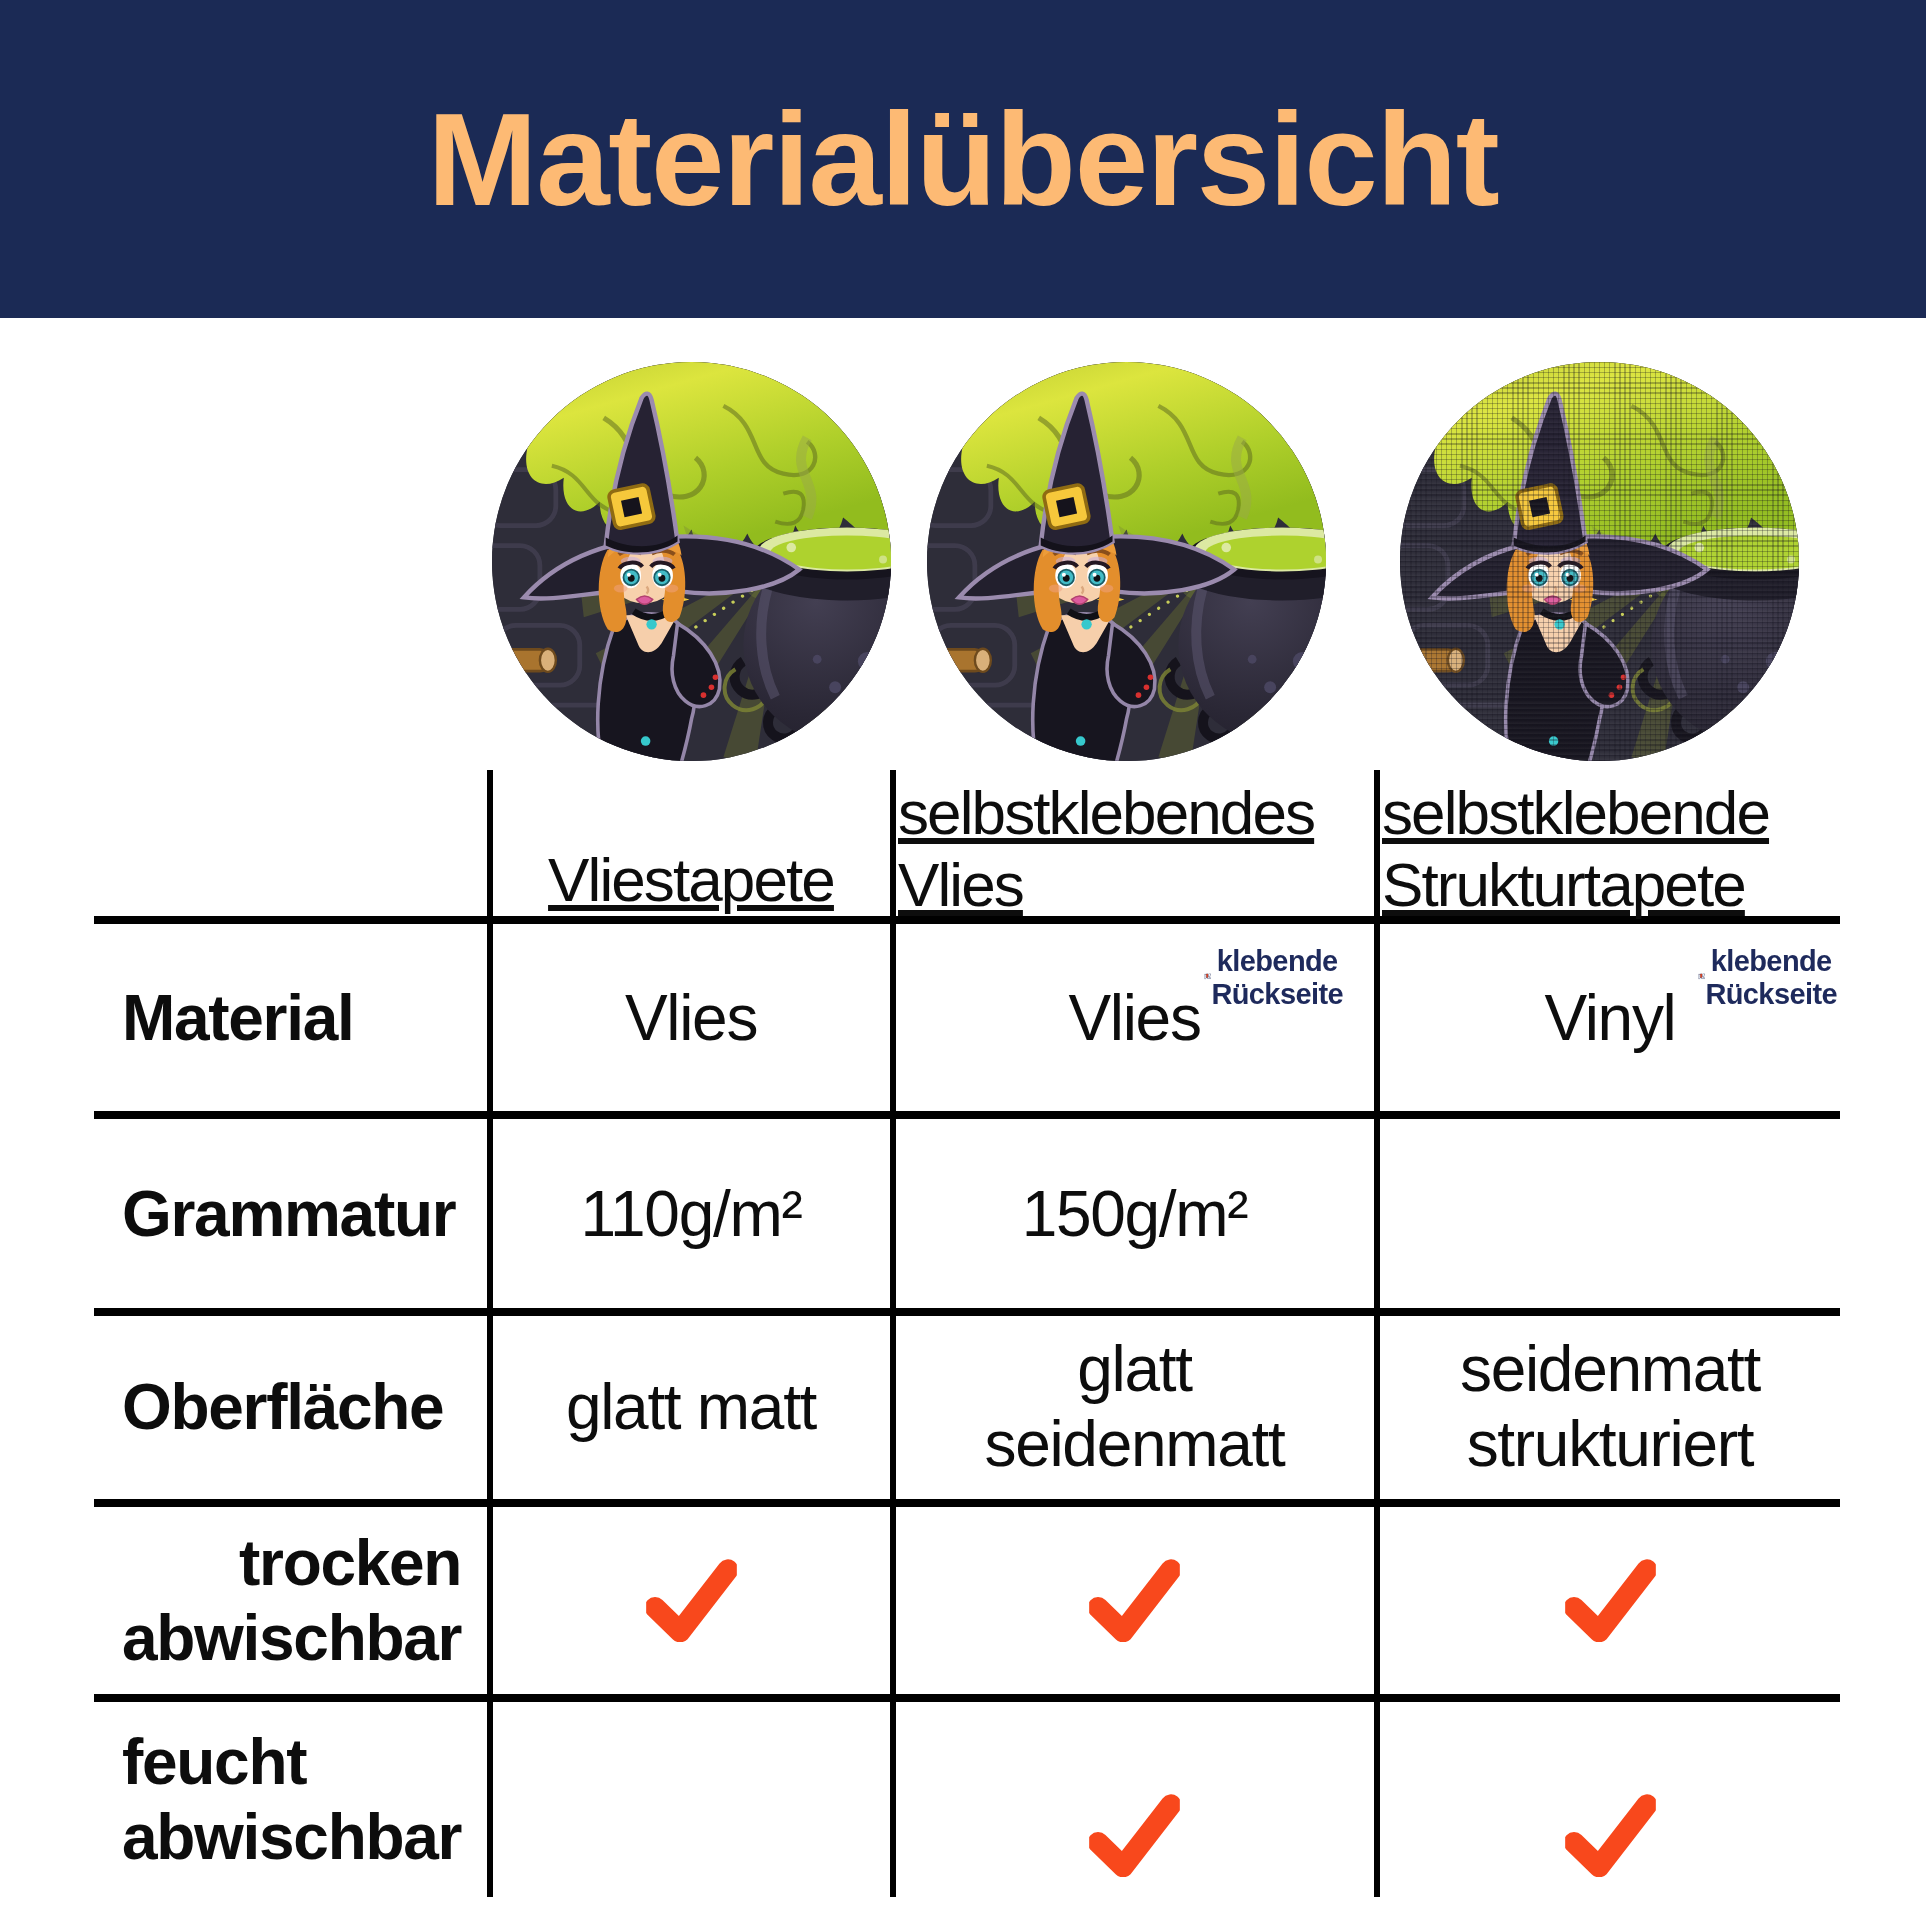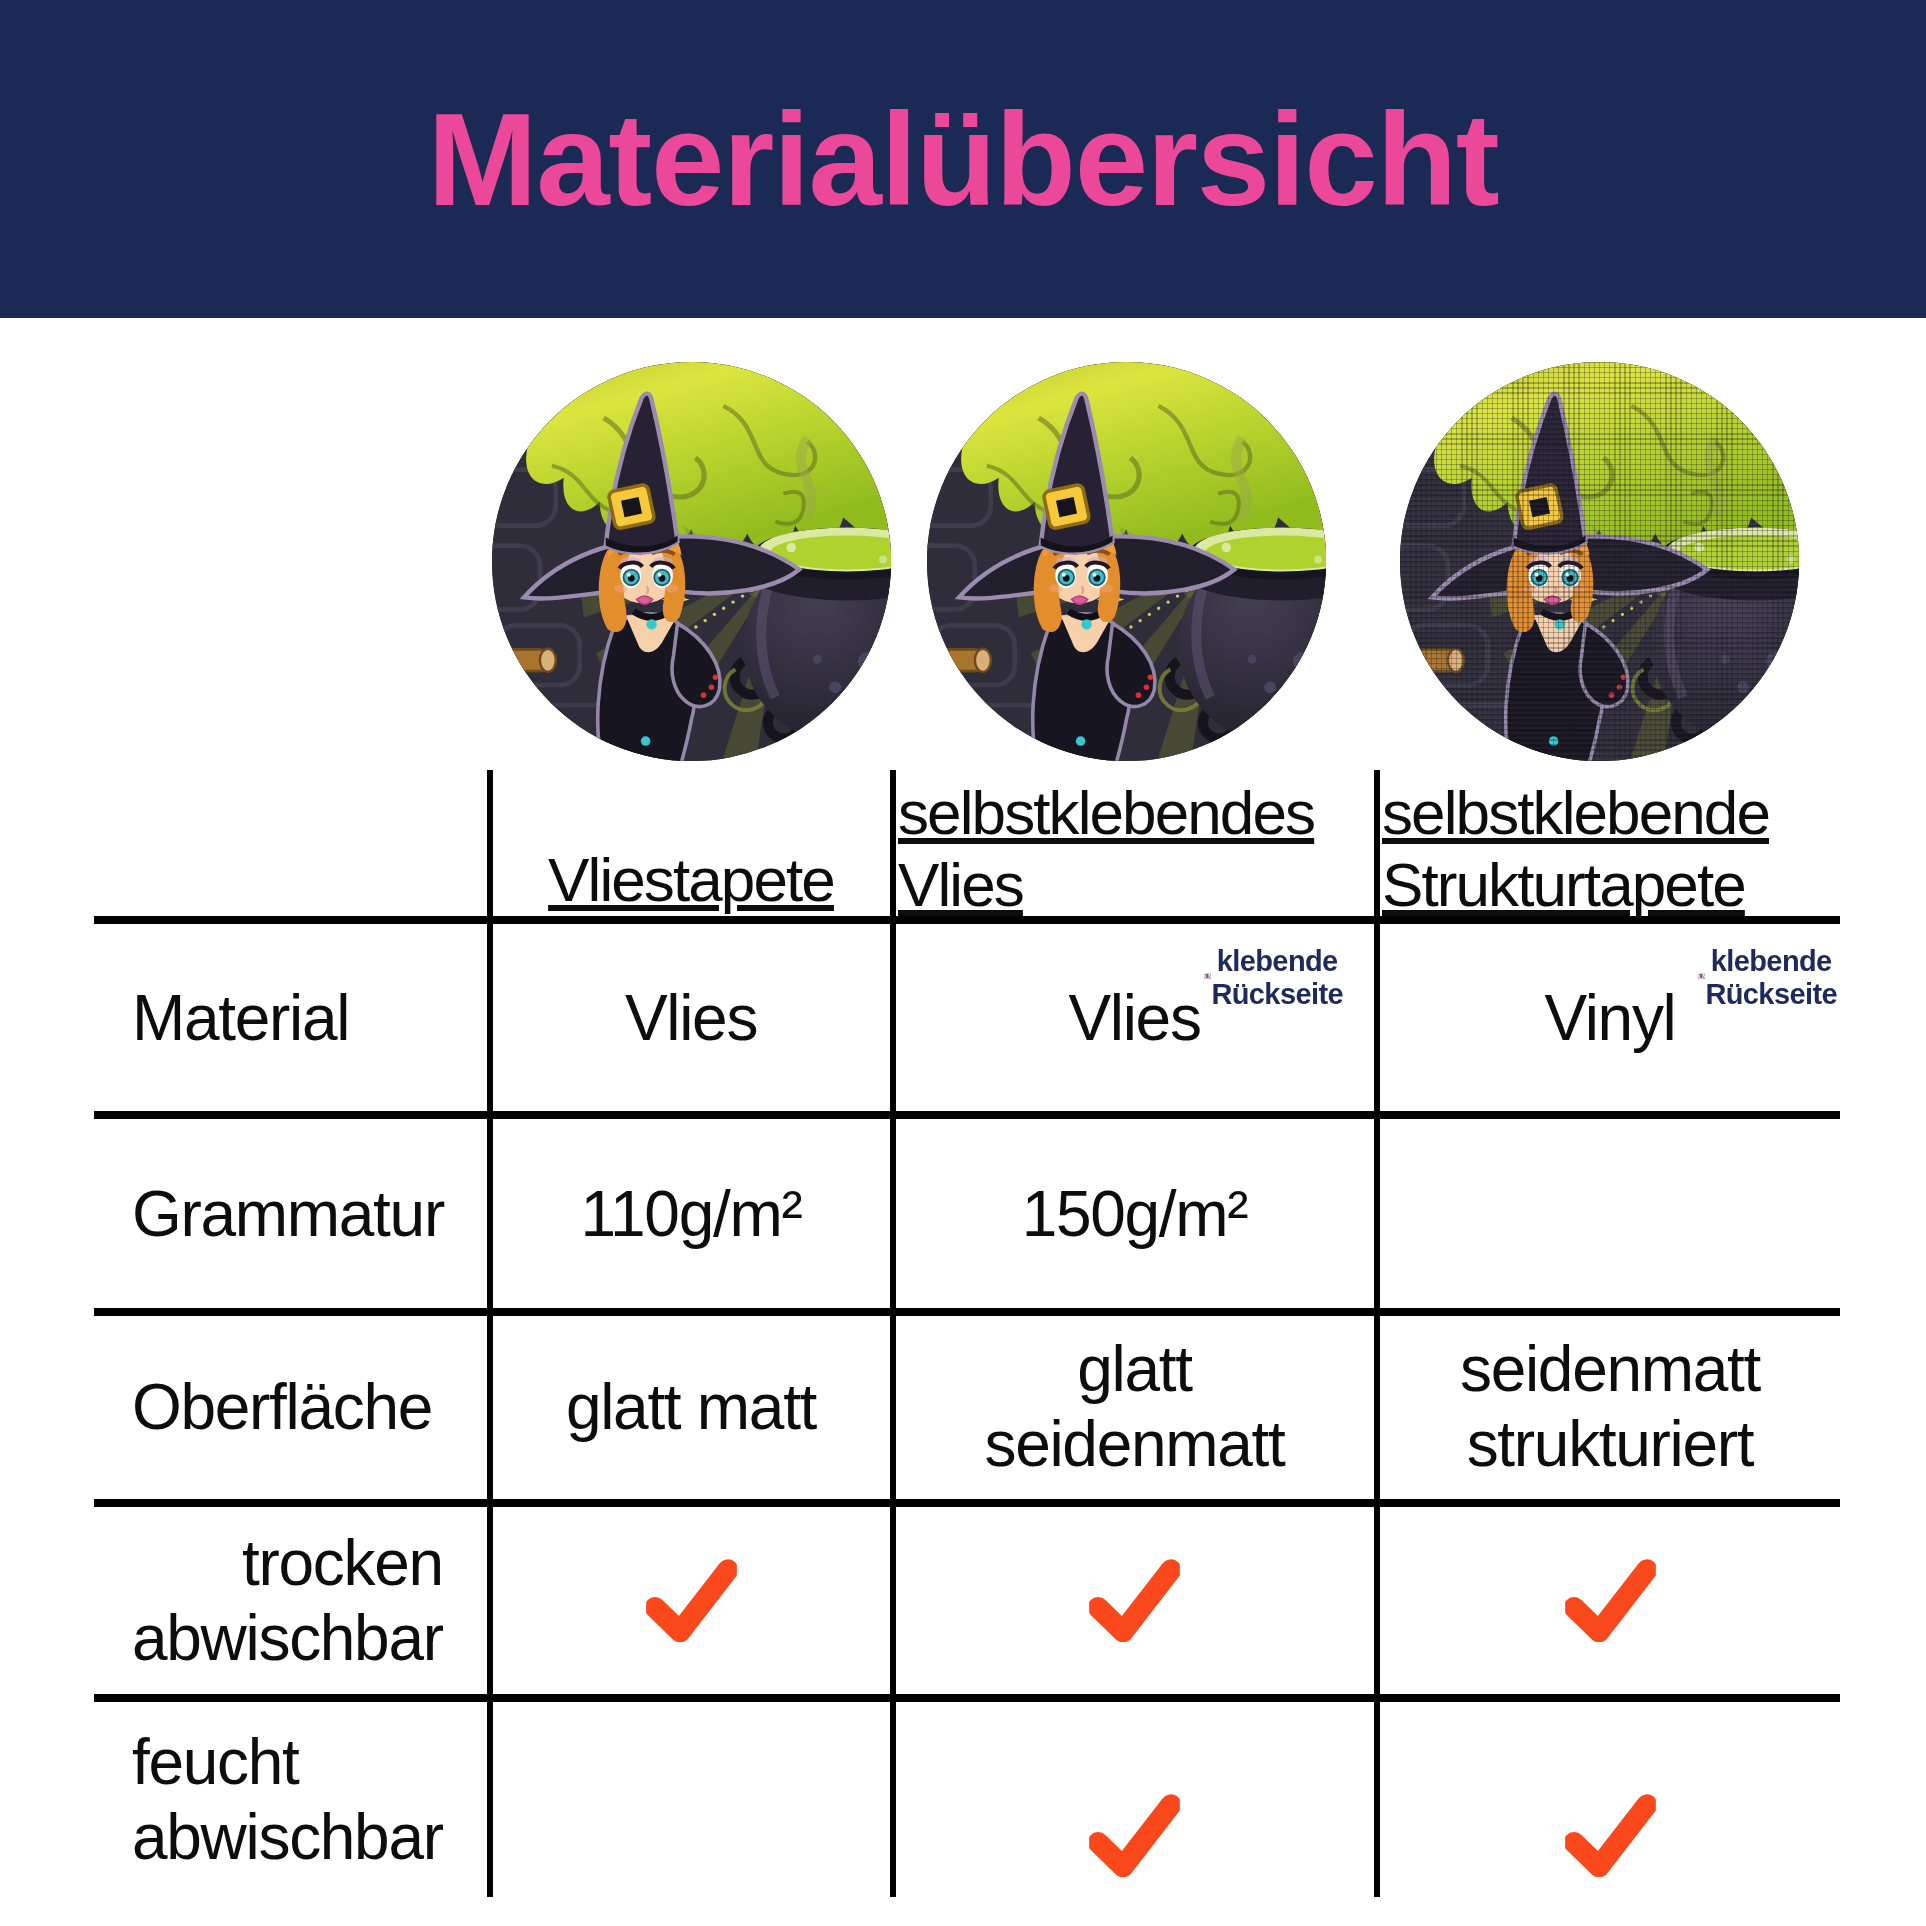--- a/index.html
+++ b/index.html
@@ -6,21 +6,21 @@
   .page{
     position:relative;width:1926px;height:1926px;background:#ffffff;overflow:hidden;
     font-family:"Liberation Sans", sans-serif;color:#0d0d0d;
   }
   
   .banner{
     position:absolute;left:0;top:0;width:1926px;height:318px;background:#1B2A55;
     display:flex;align-items:center;justify-content:center;
   }
   .banner h1{
-    margin:0;color:#ec4899;font-size:132px;font-weight:bold;letter-spacing:-1.3px;white-space:nowrap;
+    margin:0;color:#fdba74;font-size:132px;font-weight:bold;letter-spacing:-1.3px;white-space:nowrap;
   }
   
   .circle{
     position:absolute;top:362px;width:399px;height:399px;border-radius:50%;overflow:hidden;background:#2E2D39;
   }
   .c1{left:492px;} .c2{left:927px;} .c3{left:1400px;}
   .circle svg{display:block;width:100%;height:100%;}
   .texture::after{
     content:"";position:absolute;inset:0;border-radius:50%;
     background:
@@ -37,21 +37,21 @@
   .cell{
     position:absolute;display:flex;align-items:center;
     font-size:64px;letter-spacing:-1.3px;line-height:1.17;color:#0d0d0d;
   }
   .center{justify-content:center;text-align:center;}
   .leftal{justify-content:flex-start;text-align:left;}
   .bottomal{align-items:flex-end;padding-bottom:9px;}
   .ln{display:block;}
   .header-cell{font-size:62px;letter-spacing:-1.9px;line-height:1.16;text-decoration:underline;}
   
-  .pos-label{left:132px;width:350px;}
+  .pos-label{left:122px;width:350px;font-weight:bold;}
   .pos-1{left:495px;width:392px;}
   .pos-2{left:898px;width:473px;}
   .pos-3{left:1382px;width:456px;}
   
   .row-header{top:782px;height:134px;}
   .row-material{top:925px;height:187px;}
   .row-grammatur{top:1120px;height:188px;}
   .row-oberflaeche{top:1316px;height:182px;}
   .row-trocken{top:1507px;height:187px;text-align:right;}
   .row-feucht{top:1702px;height:195px;}

